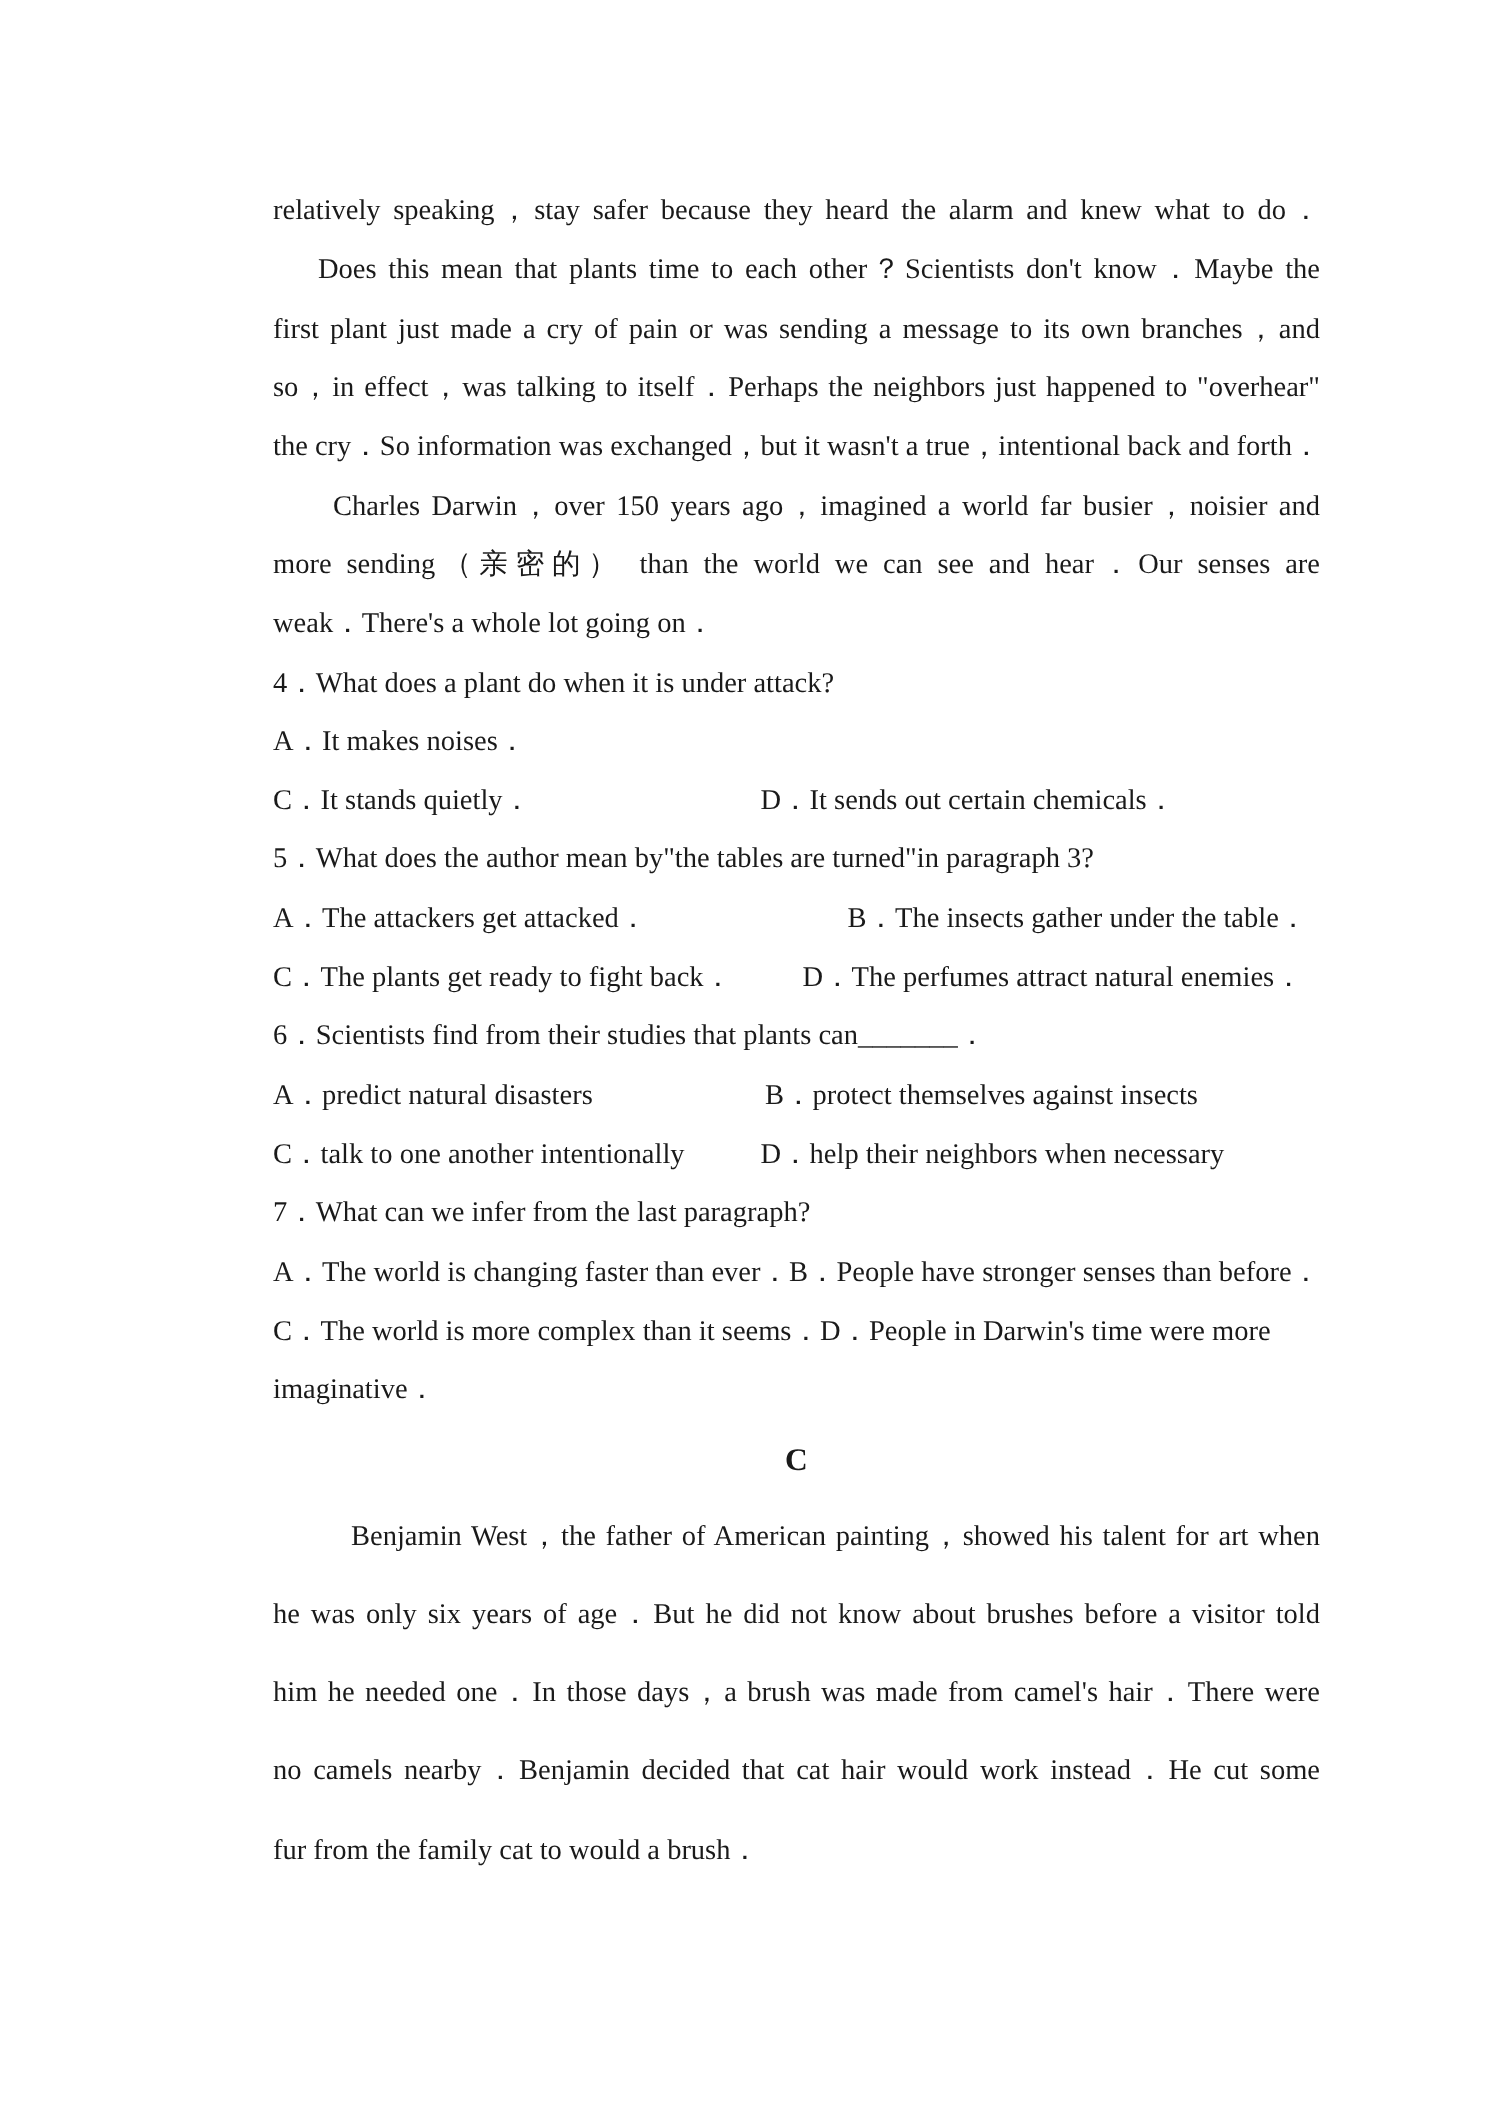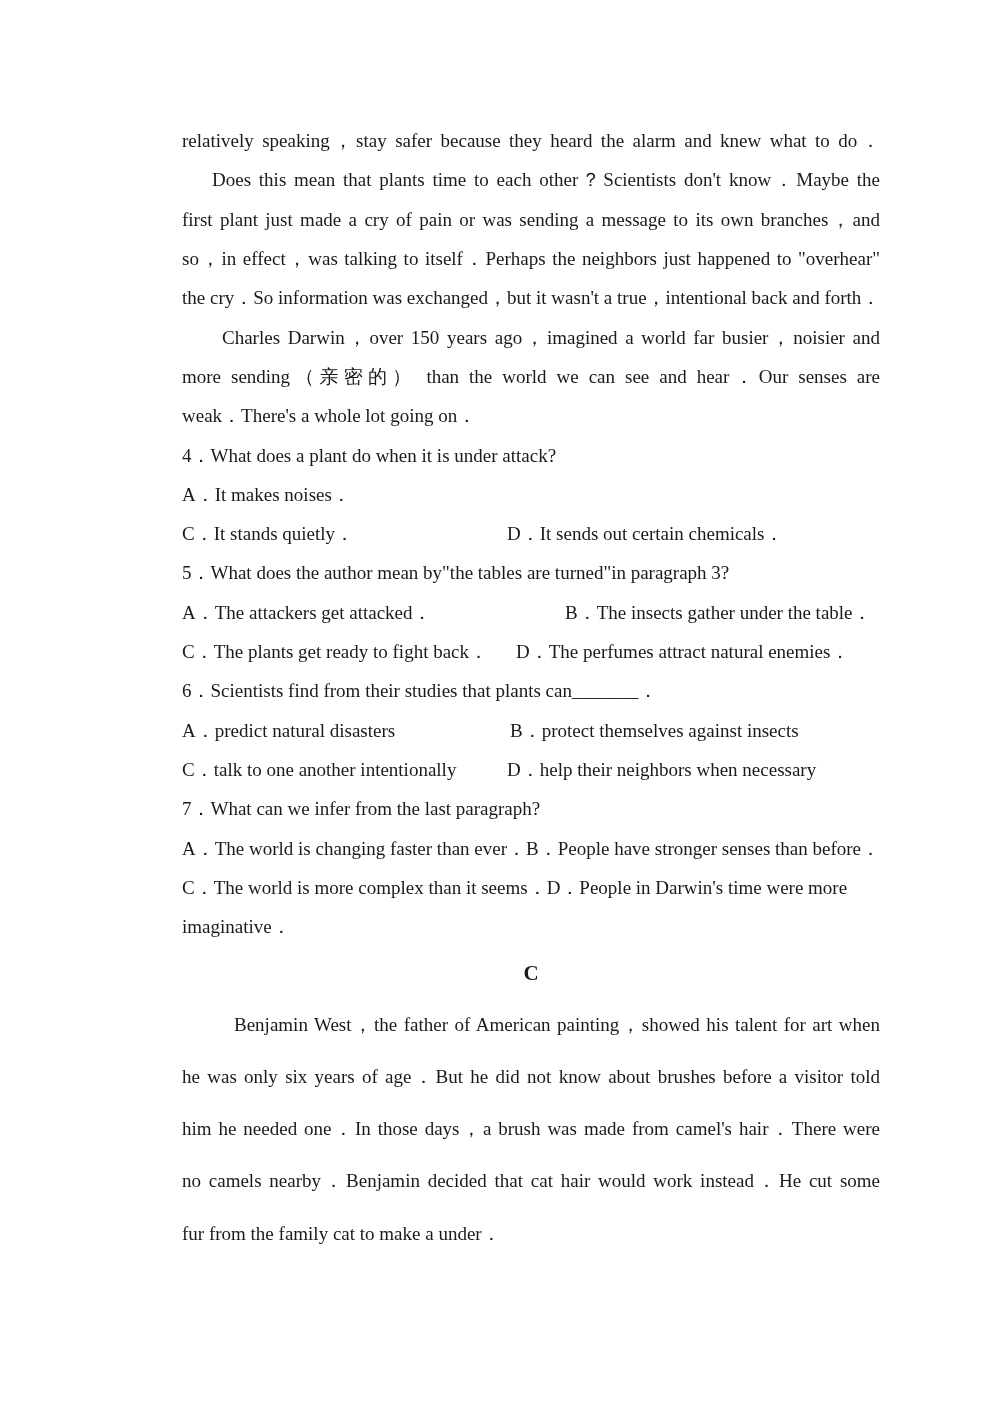--- a/index.html
+++ b/index.html
@@ -65,28 +65,28 @@
       <div class="ln just">so，in effect，was talking to itself．Perhaps the neighbors just happened to "overhear"</div>
       <div class="ln">the cry．So information was exchanged，but it wasn't a true，intentional back and forth．</div>
       <div class="ln just" style="text-indent: 40px;">Charles Darwin，over 150 years ago，imagined a world far busier，noisier and</div>
       <div class="ln just">more sending（亲密的） than the world we can see and hear．Our senses are</div>
       <div class="ln">weak．There's a whole lot going on．</div>
       <div class="ln">4．What does a plant do when it is under attack?</div>
       <div class="ln"><span>A．It makes noises．</span></div>
       <div class="ln"><span>C．It stands quietly．</span><span class="opt-right" style="left: 325px;">D．It sends out certain chemicals．</span></div>
       <div class="ln">5．What does the author mean by"the tables are turned"in paragraph 3?</div>
       <div class="ln"><span>A．The attackers get attacked．</span><span class="opt-right" style="left: 383px;">B．The insects gather under the table．</span></div>
-      <div class="ln"><span>C．The plants get ready to fight back．</span><span class="opt-right" style="left: 334px; text-align: right;">D．The perfumes attract natural enemies．</span></div>
+      <div class="ln"><span>C．The plants get ready to fight back．</span><span class="opt-right" style="left: 353px; text-align: right;">D．The perfumes attract natural enemies．</span></div>
       <div class="ln">6．Scientists find from their studies that plants can_______．</div>
       <div class="ln"><span>A．predict natural disasters</span><span class="opt-right" style="left: 328px;">B．protect themselves against insects</span></div>
       <div class="ln"><span>C．talk to one another intentionally</span><span class="opt-right" style="left: 325px;">D．help their neighbors when necessary</span></div>
       <div class="ln">7．What can we infer from the last paragraph?</div>
       <div class="ln">A．The world is changing faster than ever．B．People have stronger senses than before．</div>
       <div class="ln">C．The world is more complex than it seems．D．People in Darwin's time were more</div>
       <div class="ln">imaginative．</div>
       <div class="heading">C</div>
       <div class="ln wide just" style="text-indent: 52px;">Benjamin West，the father of American painting，showed his talent for art when</div>
       <div class="ln wide just">he was only six years of age．But he did not know about brushes before a visitor told</div>
       <div class="ln wide just">him he needed one．In those days，a brush was made from camel's hair．There were</div>
       <div class="ln wide just">no camels nearby．Benjamin decided that cat hair would work instead．He cut some</div>
-      <div class="ln wide">fur from the family cat to make a under．</div>
+      <div class="ln wide">fur from the family cat to would a brush．</div>
     </div>
 </div>
 
 </body></html>

